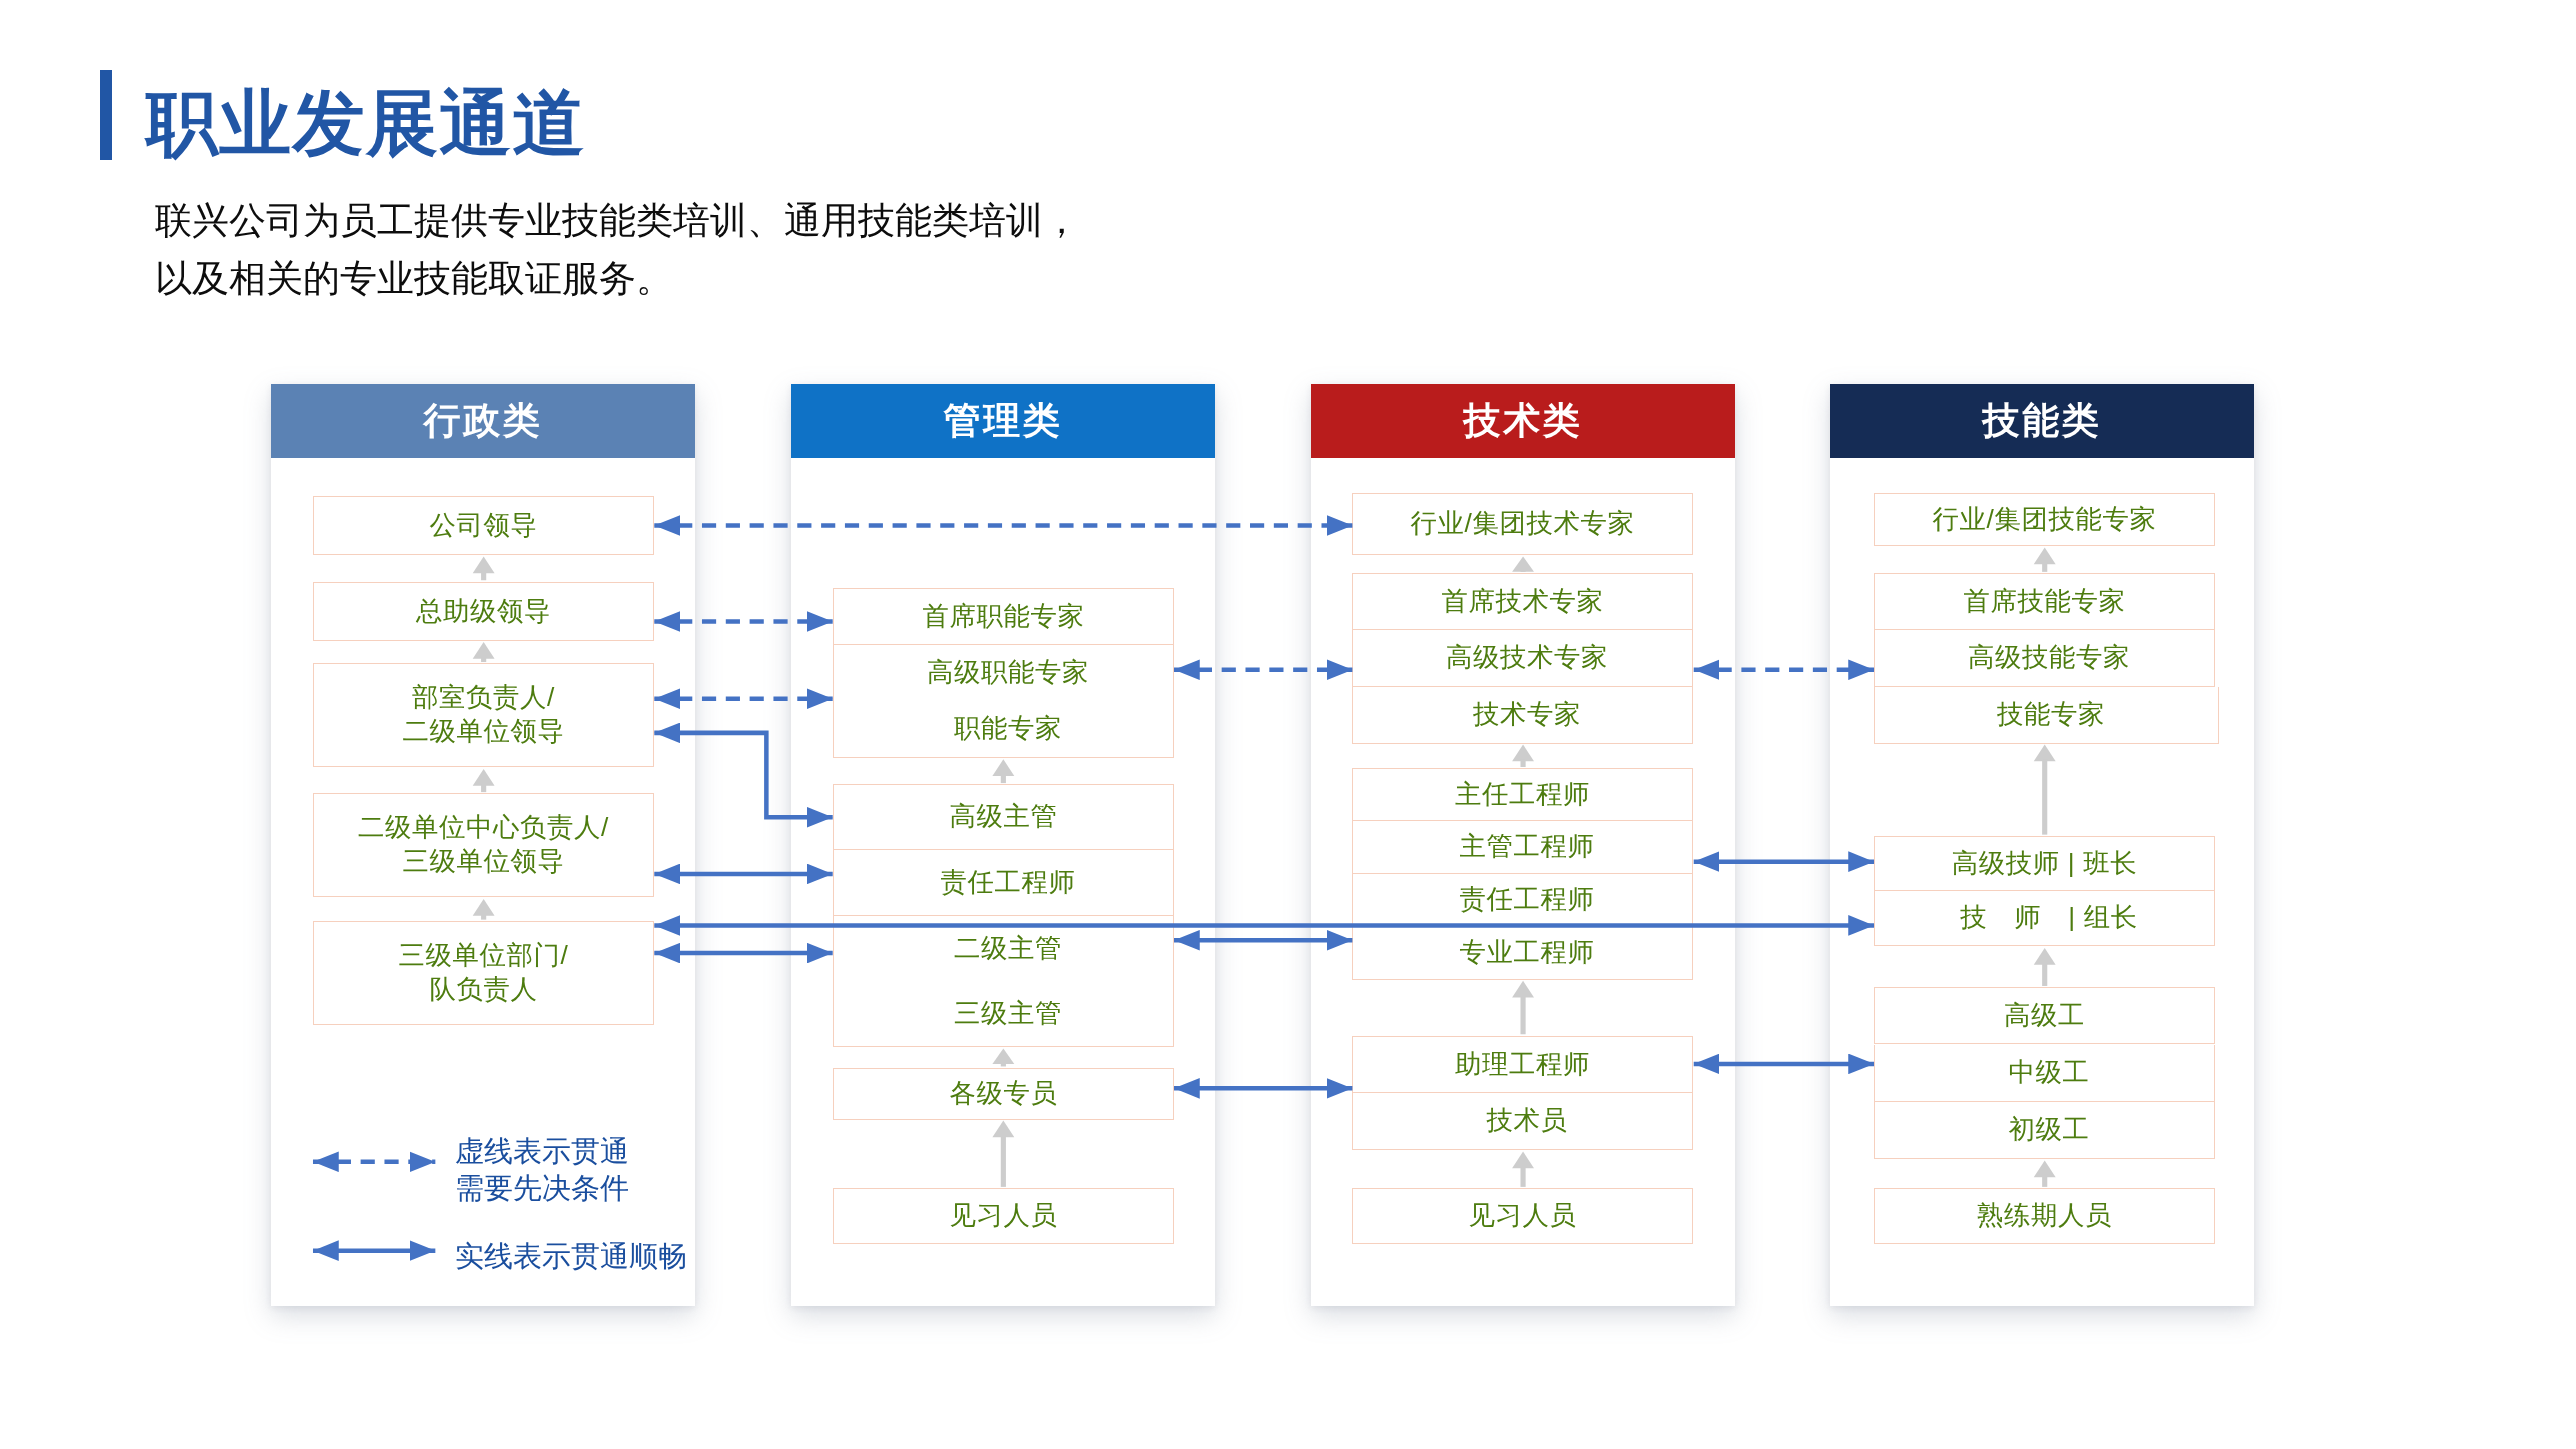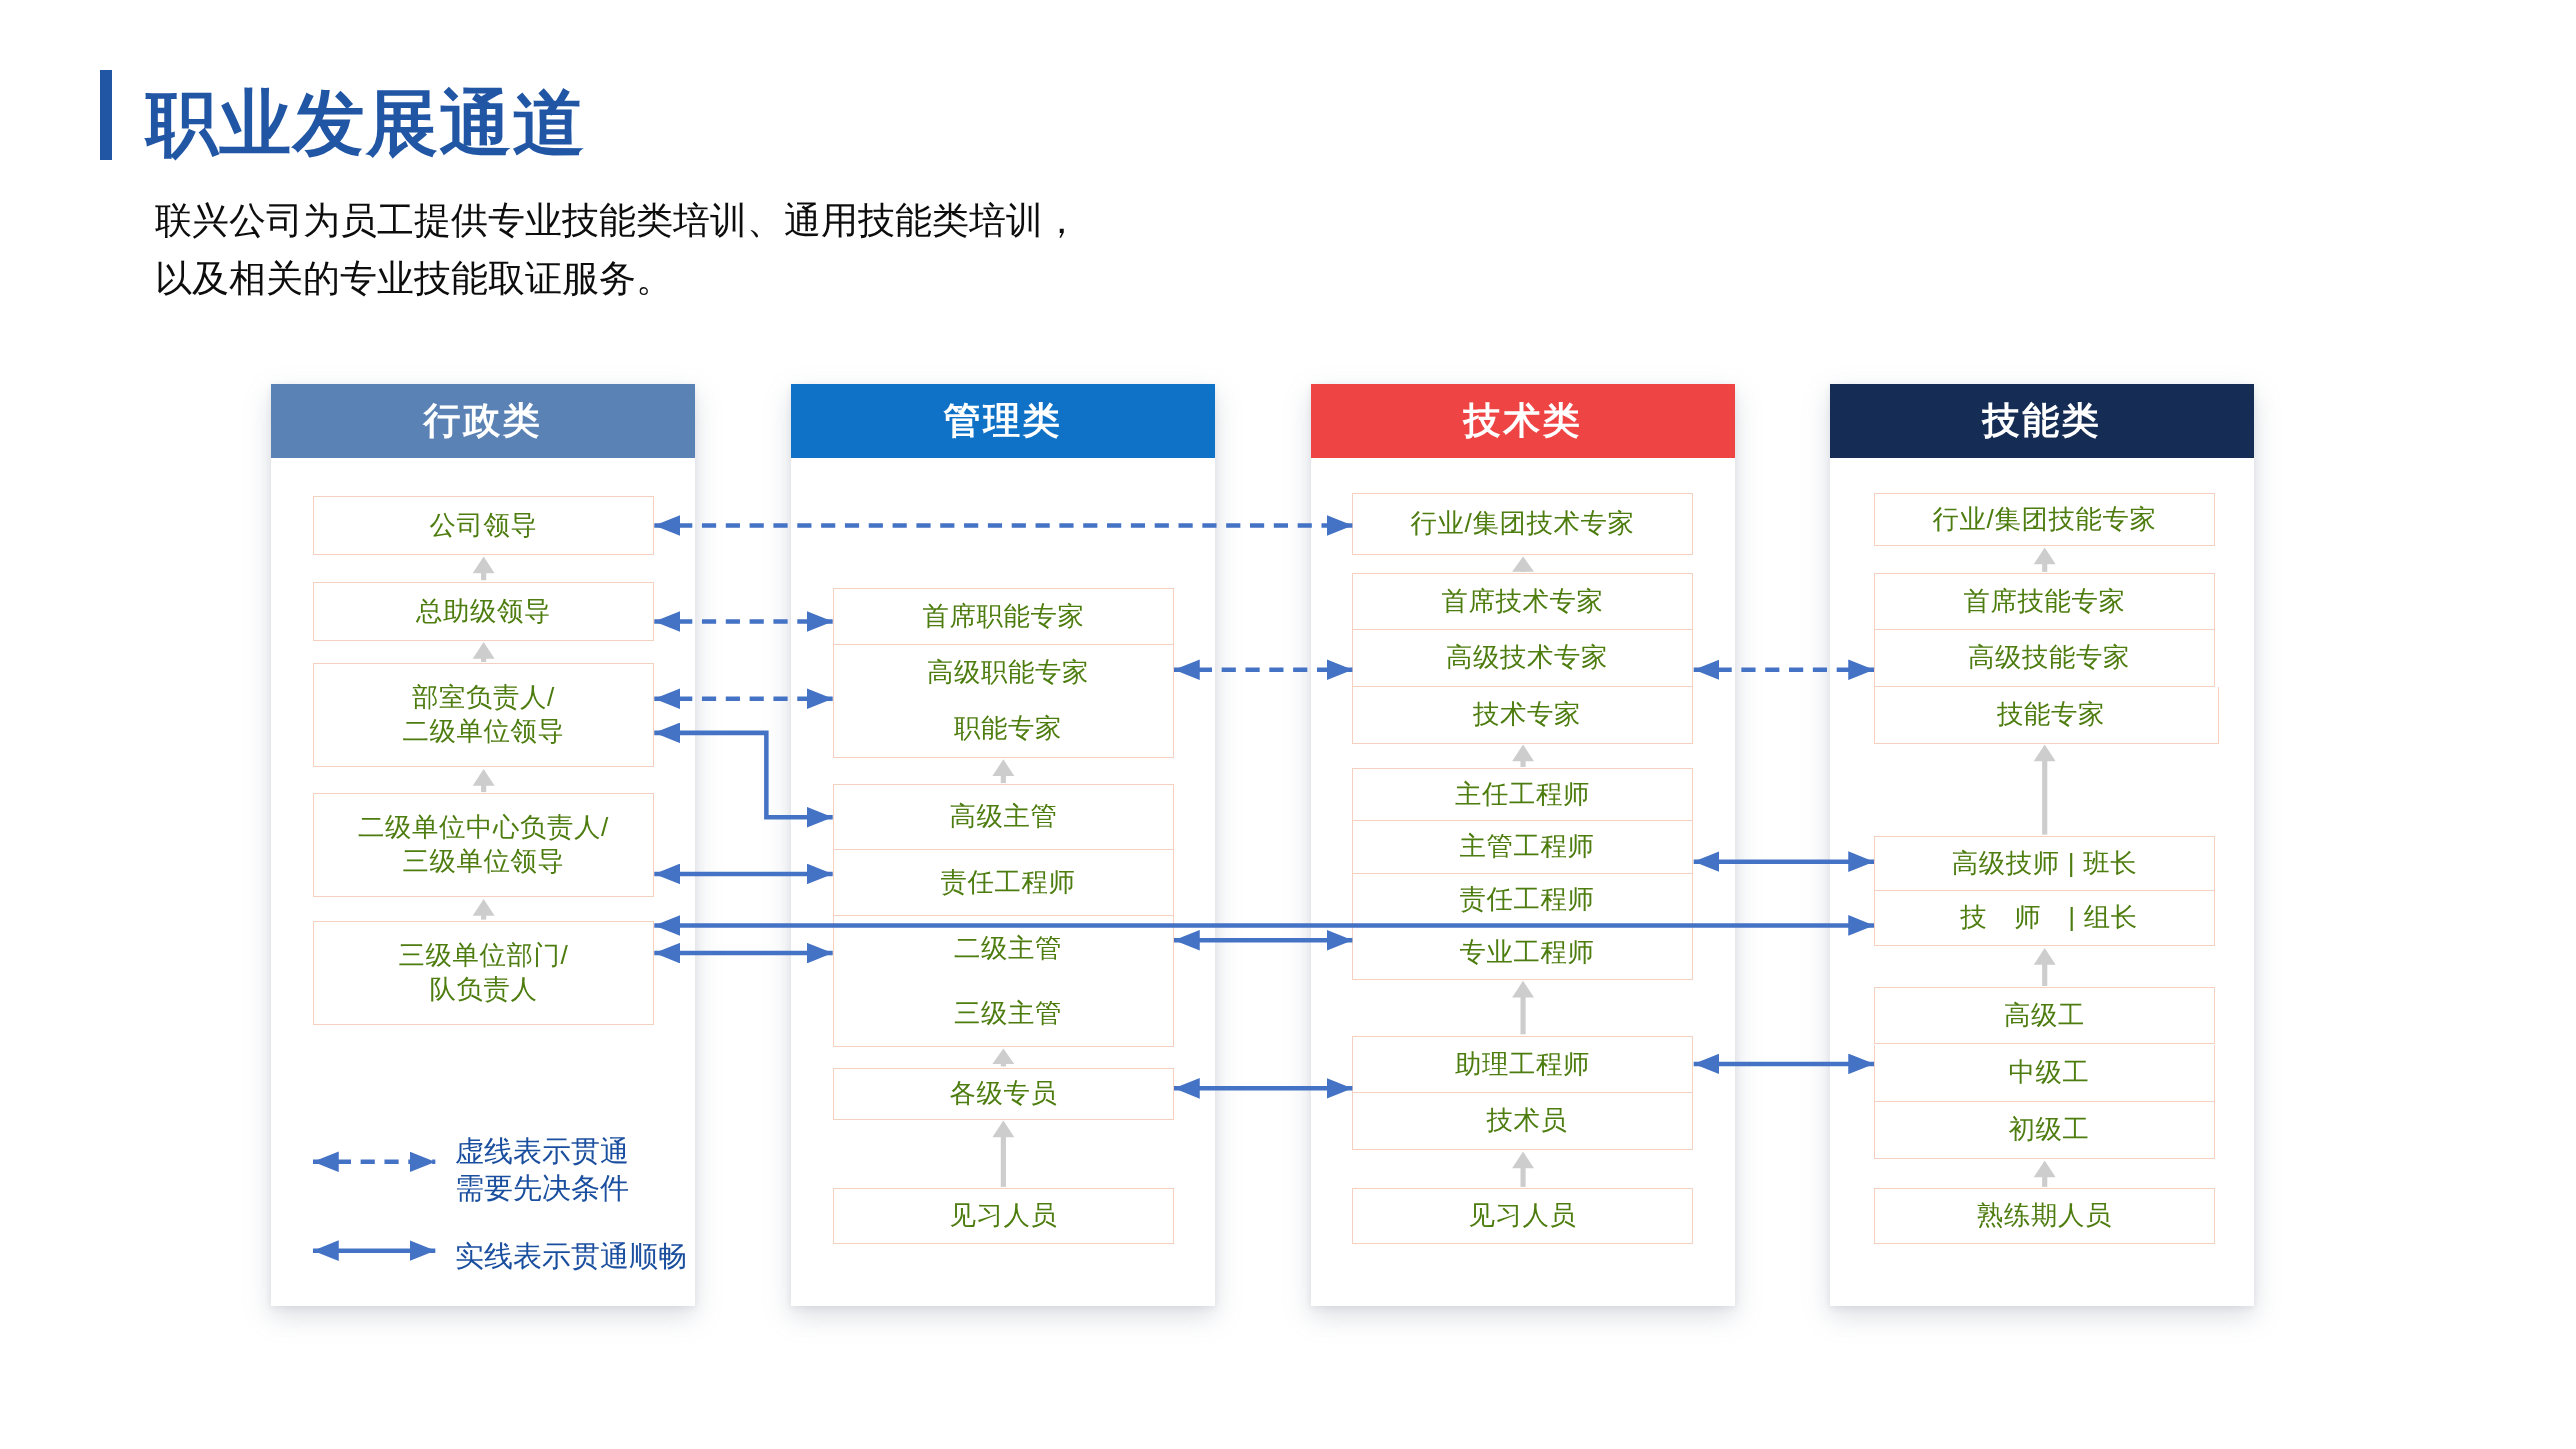--- a/index.html
+++ b/index.html
@@ -24,21 +24,21 @@
   .card.c1{left:271px;}
   .card.c2{left:791px;}
   .card.c3{left:1311px;}
   .card.c4{left:1830px;}
   .colhead{
     position:absolute;top:384px;width:424px;height:74px;display:flex;align-items:center;justify-content:center;
     color:#ffffff;font-size:37px;font-weight:bold;letter-spacing:2.6px;
   }
   .colhead.h1{left:271px;background:#5B82B4;}
   .colhead.h2{left:791px;background:#0F72C6;}
-  .colhead.h3{left:1311px;background:#ef4444;}
+  .colhead.h3{left:1311px;background:#b91c1c;}
   .colhead.h4{left:1830px;background:#152C55;}
   
   .node{
     position:absolute;box-sizing:border-box;background:#ffffff;border:1.9px solid #F6D0BE;
     display:flex;flex-direction:column;align-items:center;justify-content:center;
     font-size:26.4px;color:#4d7c0f;text-align:center;line-height:1.28;letter-spacing:0.6px;
   }
   .node.nb{border-top:none;padding-left:9px;}
   .node span{display:block;white-space:pre;}
   

